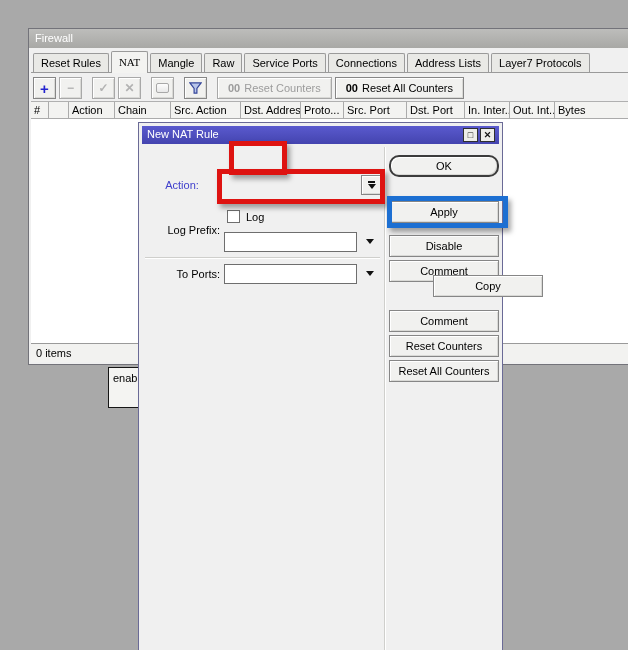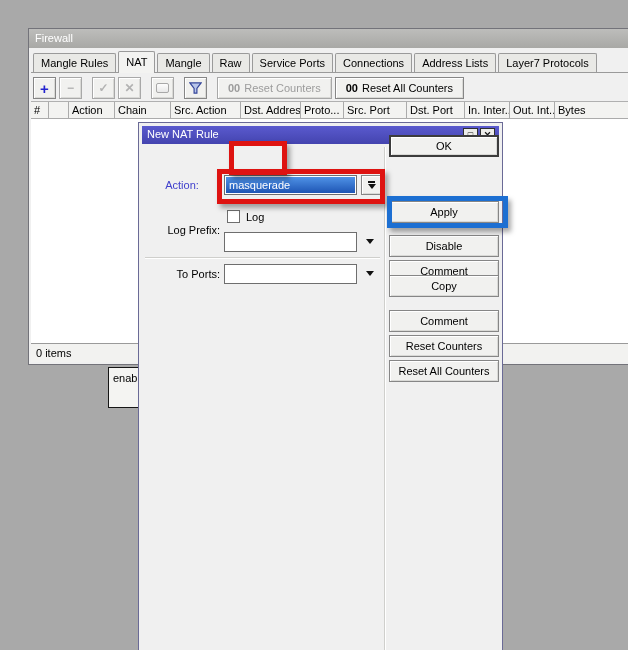--- a/index.html
+++ b/index.html
@@ -22,21 +22,21 @@
   .tab.sel { background:#f3f3f1; padding-top:4px; padding-bottom:5px; z-index:2; }
 
   
   #fw { left:28px; top:28px; width:604px; height:337px; }
   #fw-title { position:absolute; left:0; top:0; width:100%; height:19px;
               background:linear-gradient(#bdbdbb,#a8a8a5); color:#fff;
               padding:3px 0 0 6px; }
   #fw-tabs { position:absolute; left:2px; top:21px; right:2px; height:23px;
              padding-left:2px; border-bottom:1px solid #9a9a9a; }
   #fw-tabs .tab { vertical-align:bottom; }
-  #fw-tabs .tab.sel { top:1px; }
+  #fw-tabs .tab.sel { top:1px;font-family:Liberation Serif, serif; }
 
   #fw-toolbar { position:absolute; left:2px; top:46px; right:2px; height:26px;
                 display:flex; align-items:center; gap:3px; padding-left:2px; }
   .tbtn { width:23px; height:22px; }
   .gap { width:4px; }
   .plus-glyph { color:#2323cf; font-size:15px; font-weight:bold; line-height:1; }
   .gray-glyph { color:#b2b2b2; font-size:12px; font-weight:bold; }
   .card-glyph { width:13px; height:10px; border:1px solid #a8a8a8; border-radius:2px;
                 background:linear-gradient(#fdfdfd,#e8e8e8); }
   .cnt { font-weight:bold; margin-right:4px; letter-spacing:0; }
@@ -104,21 +104,21 @@
 <body>
 
 <div id="stage">
 
   <div class="win" id="fw">
     <div id="fw-title">
       <span>Firewall</span>
     </div>
 
     <div id="fw-tabs">
-      <span class="tab">Mangle Rules</span><span class="tab sel">NAT</span><span class="tab">Mangle</span><span class="tab">Raw</span><span class="tab">Service Ports</span><span class="tab">Connections</span><span class="tab">Address Lists</span><span class="tab">Layer7 Protocols</span>
+      <span class="tab">Reset Rules</span><span class="tab sel">NAT</span><span class="tab">Mangle</span><span class="tab">Raw</span><span class="tab">Service Ports</span><span class="tab">Connections</span><span class="tab">Address Lists</span><span class="tab">Layer7 Protocols</span>
     </div>
 
     <div id="fw-toolbar">
       <div class="btn tbtn">
         <span class="plus-glyph">+</span>
       </div>
       <div class="btn tbtn disabled">
         <span class="gray-glyph">−</span>
       </div>
       <div class="gap"></div>
@@ -181,23 +181,20 @@
       <span class="dlg-winbtn" id="dlg-max">
           <span>□</span>
         </span>
       <span class="dlg-winbtn" id="dlg-close">
           <span>✕</span>
         </span>
     </div>
 
 
     <div class="fieldlabel blue-label" style="left:5px; top:56px;">Action:</div>
-    <div class="input" id="combo-field">
-      <div id="combo-sel">masquerade</div>
-    </div>
     <div class="btn" id="combo-btn">
       <span>
         <span class="combo-arrow"></span>
           <span class="combo-tri"></span>
       </span>
     </div>
 
     <div class="checkbox" style="left:88px; top:87px;"></div>
     <div style="position:absolute; left:107px; top:88px;">Log</div>
 
@@ -210,25 +207,25 @@
     <div class="hsep" style="top:134px;"></div>
 
     <div class="fieldlabel" style="left:5px; top:145px;">To Ports:</div>
     <div class="input" style="left:85px; top:141px;"></div>
     <div class="drop-plain" style="top:148px;">
       <span class="drop-tri" style="margin:0 auto;"></span>
     </div>
 
     <div id="vsep"></div>
 
-    <div class="btn default dlg-btn" style="top:12px;">OK</div>
+    <div class="btn default dlg-btn" style="top:32px;border-radius:10px;">OK</div>
     <div class="btn dlg-btn" style="top:78px;">Apply</div>
     <div class="btn dlg-btn" style="top:112px;">Disable</div>
     <div class="btn dlg-btn" style="top:137px;">Comment</div>
-    <div class="btn dlg-btn" style="top:152px;">Copy</div>
+    <div class="btn dlg-btn" style="top:152px;margin-left:44px;">Copy</div>
     <div class="btn dlg-btn" style="top:187px;">Comment</div>
     <div class="btn dlg-btn" style="top:212px;">Reset Counters</div>
     <div class="btn dlg-btn" style="top:237px;">Reset All Counters</div>
   </div>
 
   <div class="anno" id="anno-action-tab"></div>
   <div class="anno" id="anno-action-drop"></div>
   <div class="anno" id="anno-apply"></div>
 
 </div>

